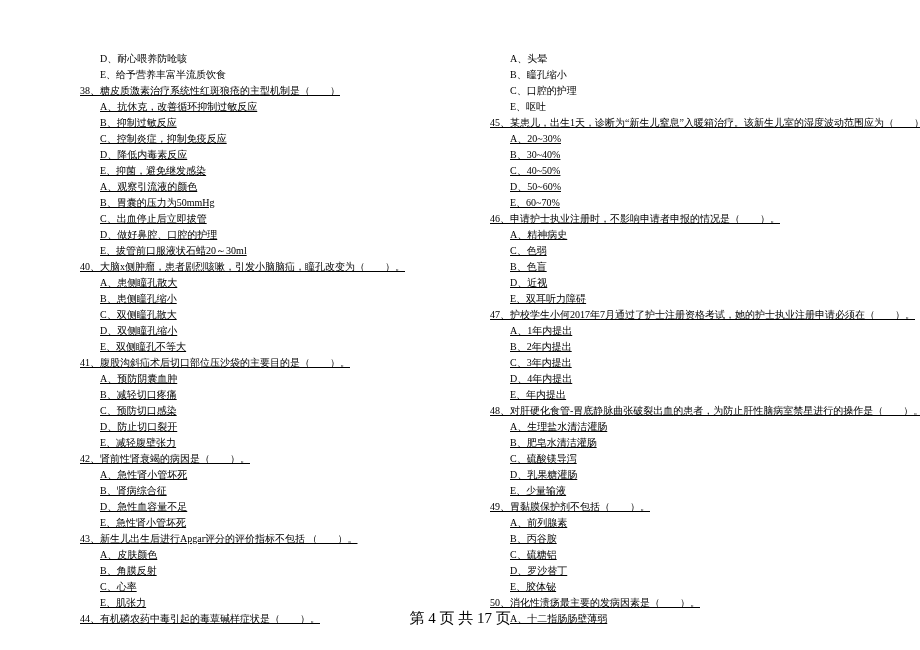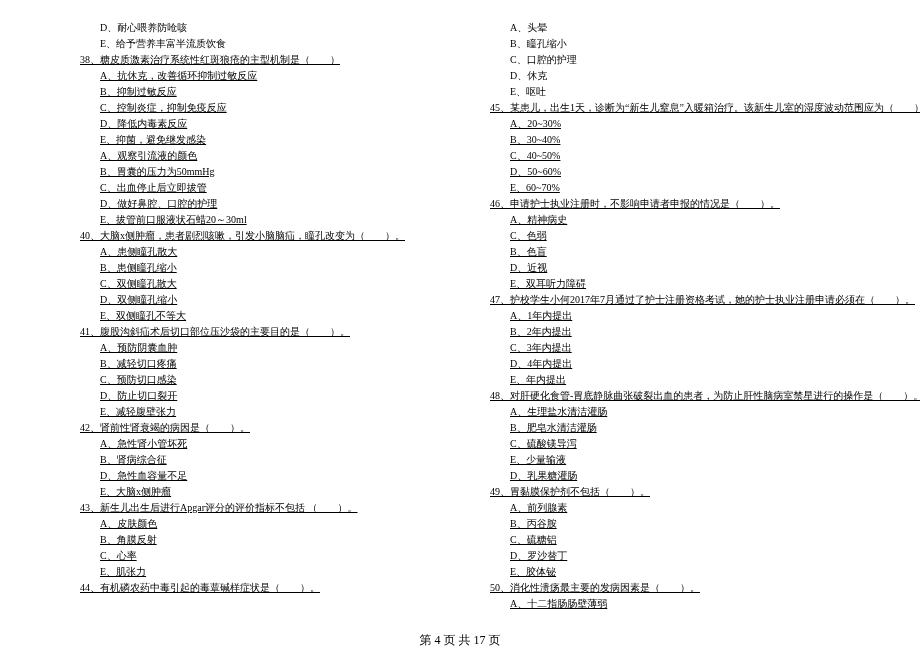--- a/index.html
+++ b/index.html
@@ -14,41 +14,42 @@
     position: relative;
   }
   .page {
     display: flex;
     padding: 20px 40px 30px 80px;
     gap: 20px;
   }
   .col {
     flex: 1;
     min-width: 0;
+    margin-top: 31px;
   }
   .option {
     padding-left: 20px;
   }
   .question {
     padding-left: 0;
     text-decoration: underline;
   }
   .question .q-line {
     display: flex;
   }
   .question .q-num {
     flex-shrink: 0;
   }
   .footer {
     position: absolute;
-    bottom: 0;
+    bottom: 20px;
     left: 0;
     right: 0;
     text-align: center;
-    font-size: 12px;
+    font-size: 15px;
   }
   .line { white-space: nowrap; overflow: visible; }
 </style>
 </head>
 <body>
 
 <div class="page">
   <div class="col" id="left-col">
       <div class="option line">D、耐心喂养防呛咳</div>
       <div class="option line">E、给予营养丰富半流质饮食</div>
@@ -93,21 +94,21 @@
         <div class="option line">E、减轻腹壁张力</div>
       </div>
       <div class="question">
         <div class="q-line line">
           <span class="q-num">42、</span>
           <span>肾前性肾衰竭的病因是（　　）。</span>
         </div>
         <div class="option line">A、急性肾小管坏死</div>
         <div class="option line">B、肾病综合征</div>
         <div class="option line">D、急性血容量不足</div>
-        <div class="option line">E、大脑x侧肿瘤</div>
+        <div class="option line">E、急性肾小管坏死</div>
       </div>
       <div class="question">
         <div class="q-line line">
           <span class="q-num">43、</span>
           <span>新生儿出生后进行Apgar评分的评价指标不包括 （　　）。</span>
         </div>
         <div class="option line">A、皮肤颜色</div>
         <div class="option line">B、角膜反射</div>
         <div class="option line">C、心率</div>
         <div class="option line">E、肌张力</div>
@@ -116,21 +117,20 @@
         <div class="q-line line">
           <span class="q-num">44、</span>
           <span>有机磷农药中毒引起的毒蕈碱样症状是（　　）。</span>
         </div>
       </div>
     </div>
   <div class="col" id="right-col">
       <div class="option line">A、头晕</div>
       <div class="option line">B、瞳孔缩小</div>
       <div class="option line">C、口腔的护理</div>
-      <div class="option line">D、休克</div>
       <div class="option line">E、呕吐</div>
       <div class="question">
         <div class="q-line line">
           <span class="q-num">45、</span>
           <span>某患儿，出生1天，诊断为“新生儿窒息”入暖箱治疗。该新生儿室的湿度波动范围应为（　　）。</span>
         </div>
         <div class="option line">A、20~30%</div>
         <div class="option line">B、30~40%</div>
         <div class="option line">C、40~50%</div>
         <div class="option line">D、50~60%</div>
@@ -159,22 +159,22 @@
         <div class="option line">E、年内提出</div>
       </div>
       <div class="question">
         <div class="q-line line">
           <span class="q-num">48、</span>
           <span>对肝硬化食管-胃底静脉曲张破裂出血的患者，为防止肝性脑病室禁星进行的操作是（　　）。</span>
         </div>
         <div class="option line">A、生理盐水清洁灌肠</div>
         <div class="option line">B、肥皂水清洁灌肠</div>
         <div class="option line">C、硫酸镁导泻</div>
+        <div class="option line">D、乳果糖灌肠</div>
         <div class="option line">E、少量输液</div>
-        <div class="option line">D、乳果糖灌肠</div>
       </div>
       <div class="question">
         <div class="q-line line">
           <span class="q-num">49、</span>
           <span>胃黏膜保护剂不包括（　　）。</span>
         </div>
         <div class="option line">A、前列腺素</div>
         <div class="option line">B、丙谷胺</div>
         <div class="option line">C、硫糖铝</div>
         <div class="option line">D、罗沙替丁</div>

